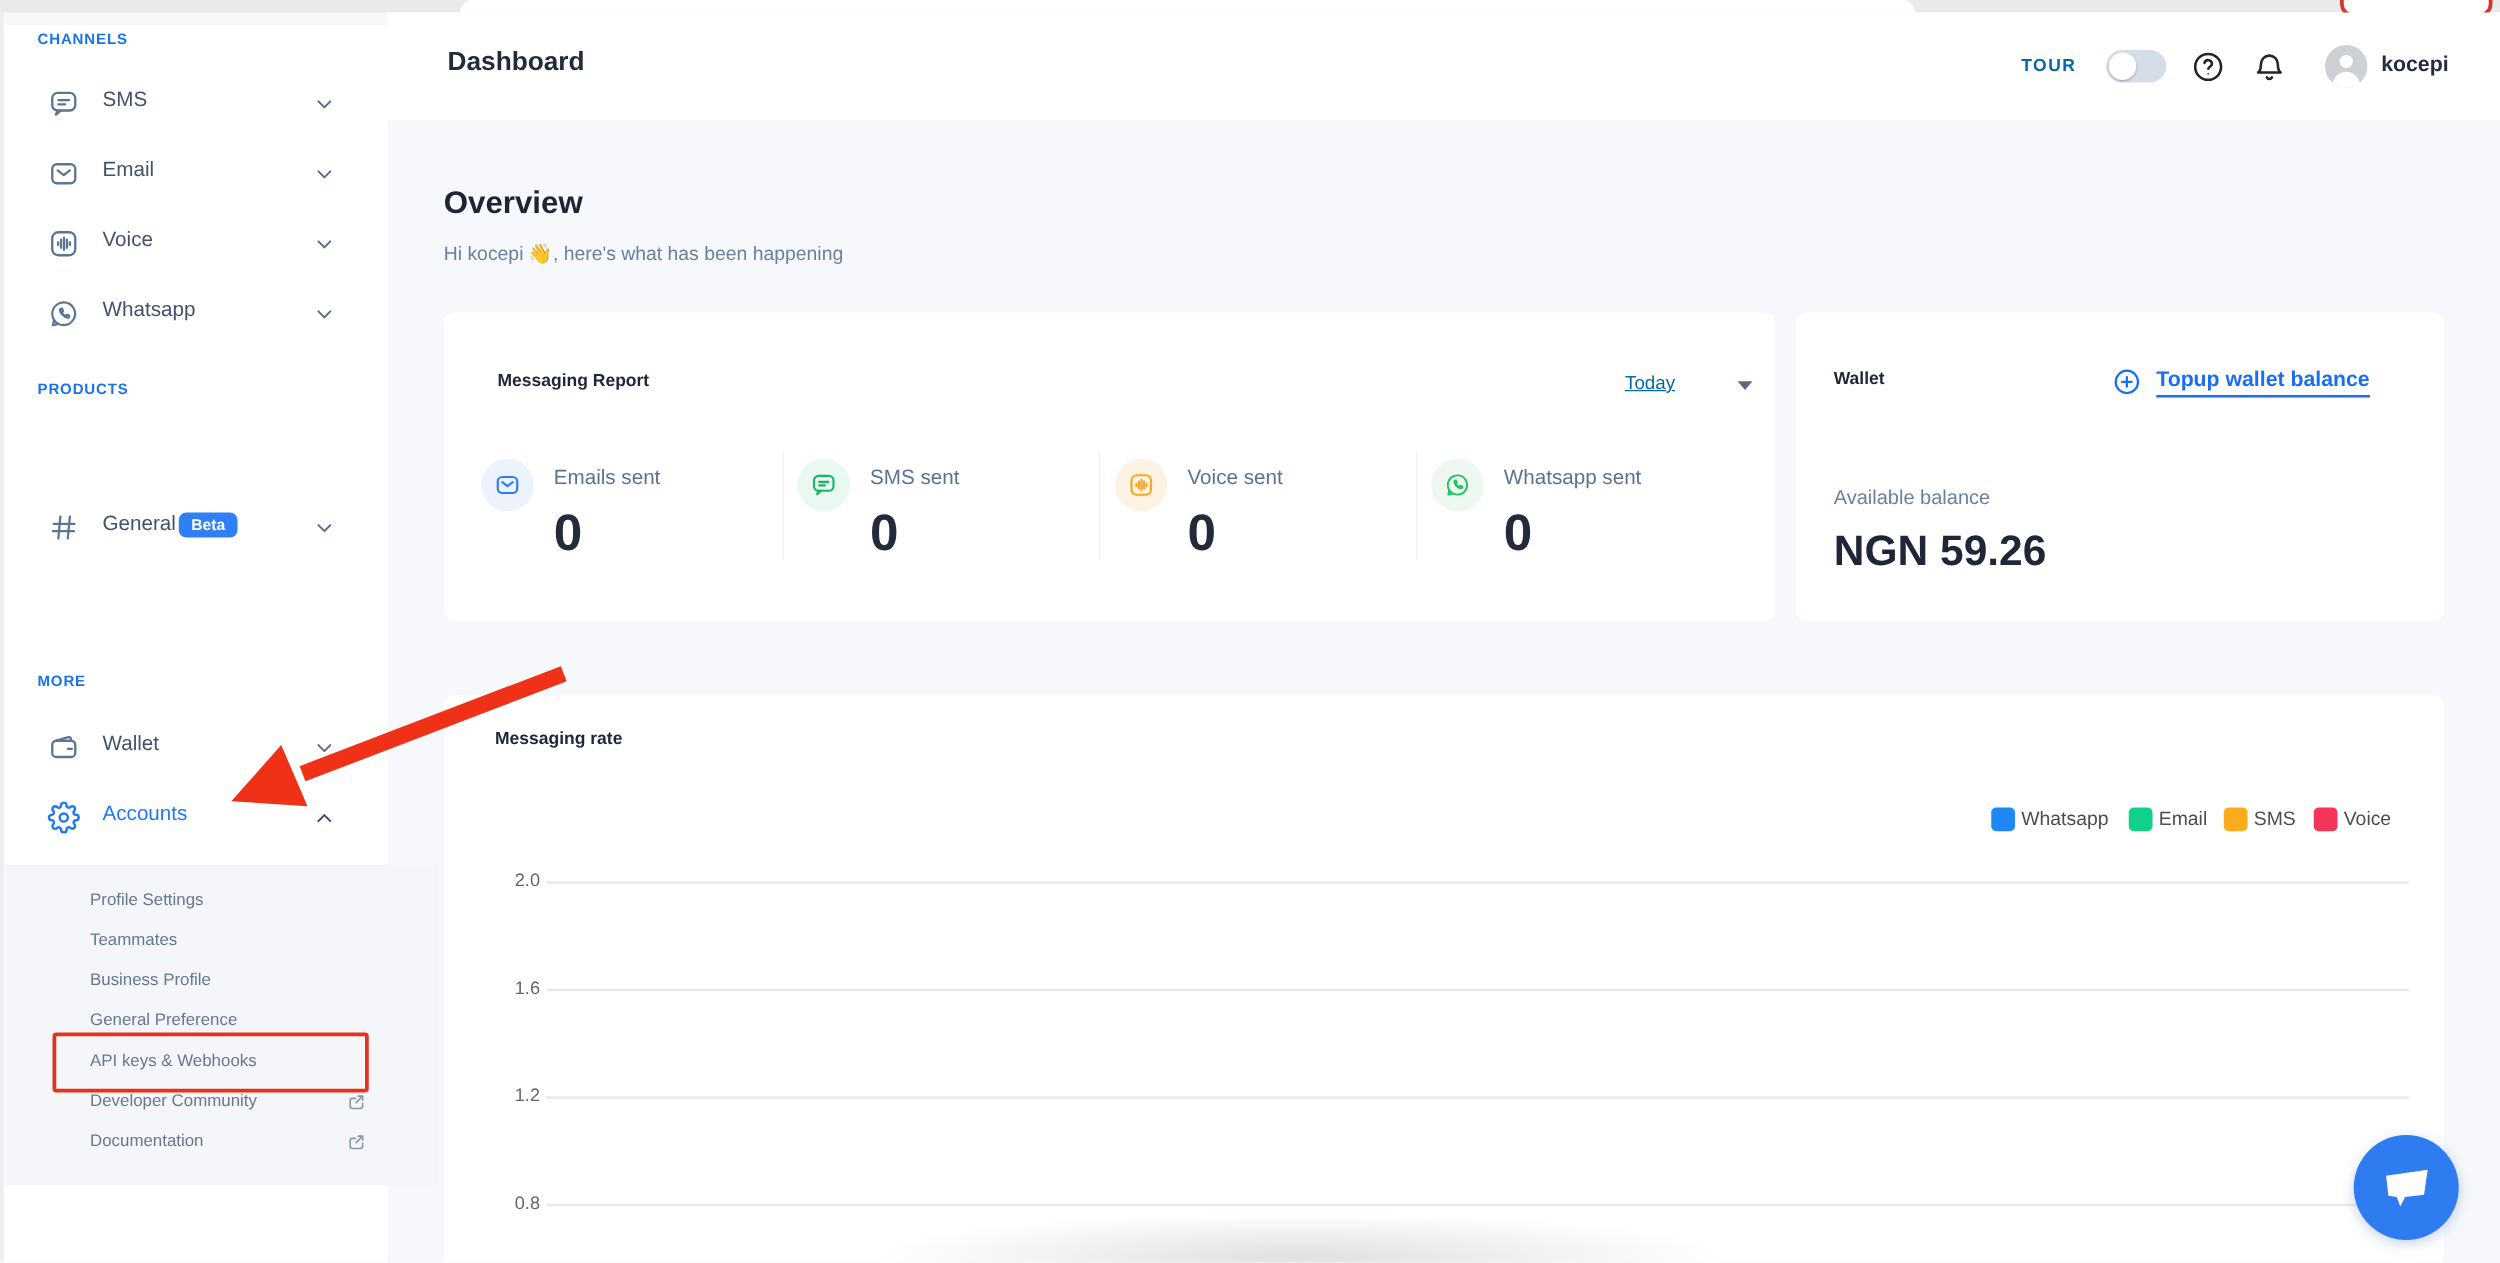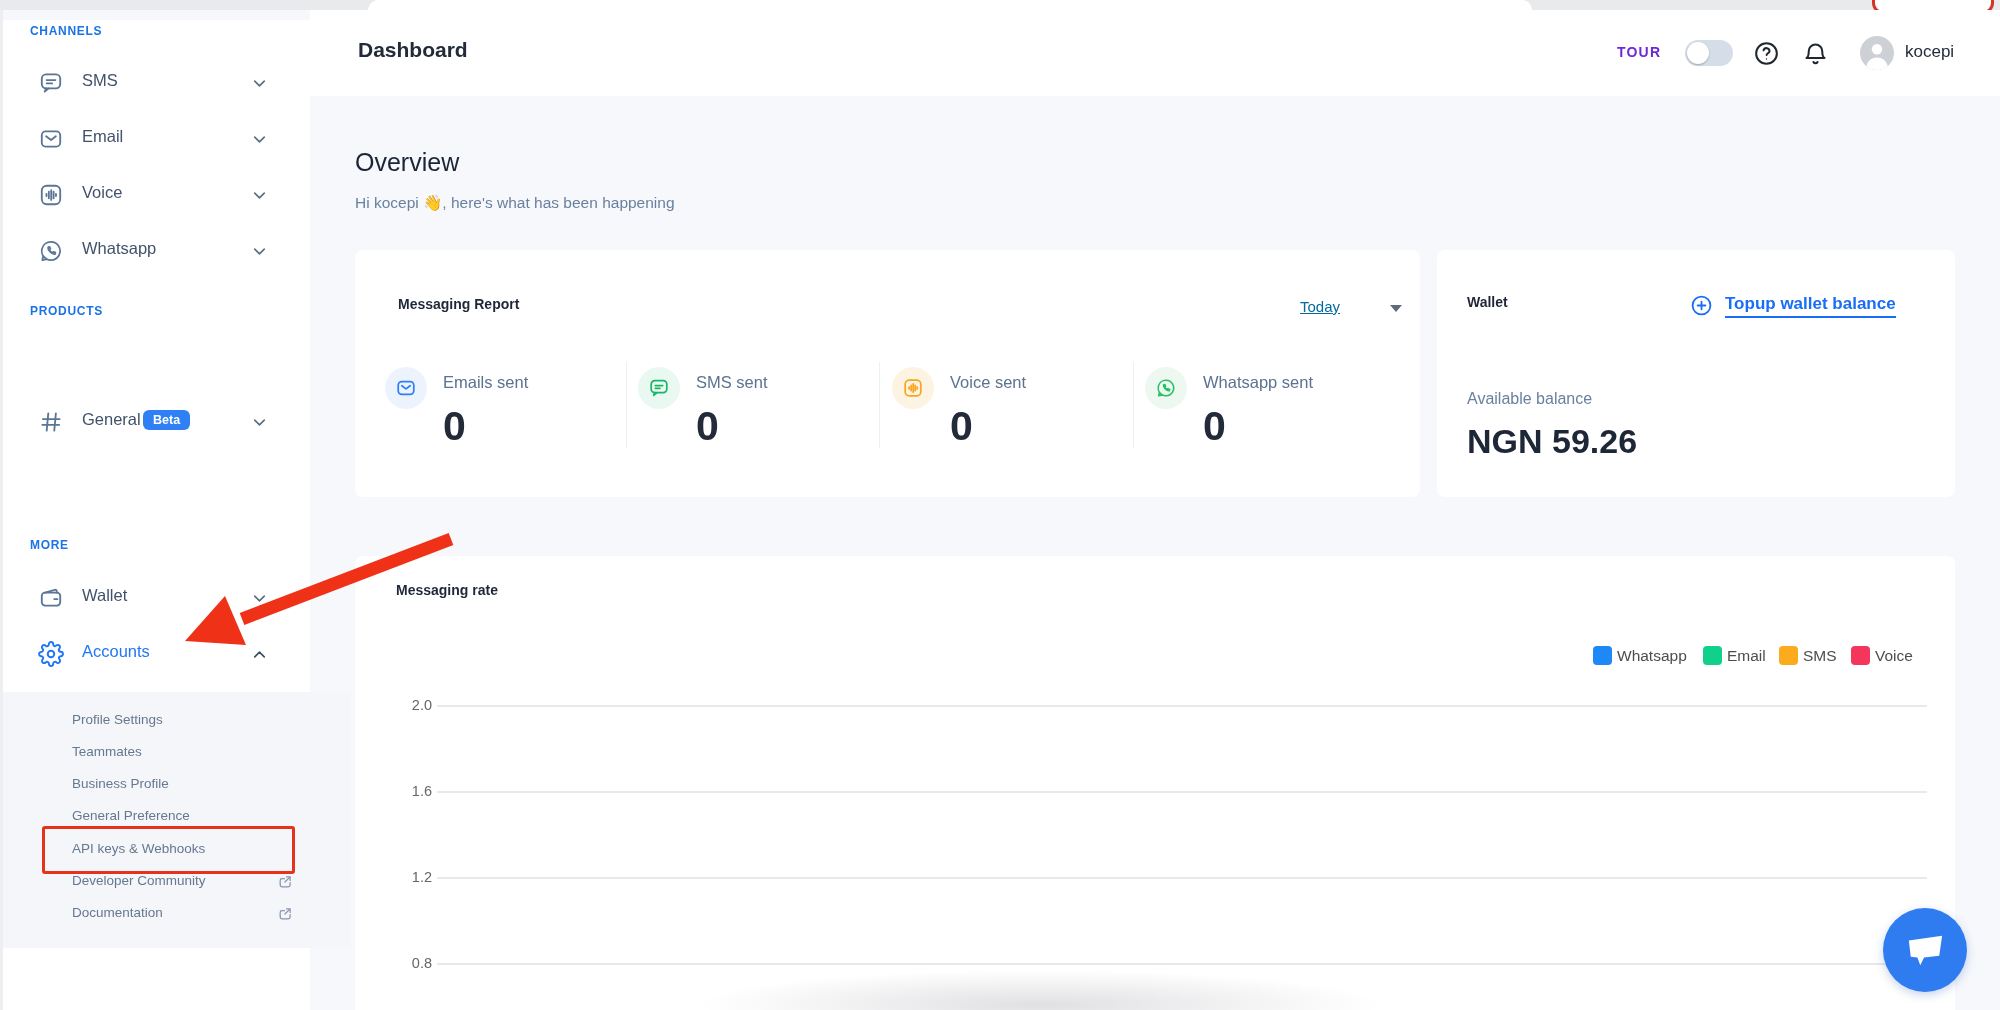--- a/index.html
+++ b/index.html
@@ -23,27 +23,27 @@
         padding:3px 10px;border-radius:6px;}
   .blue .slabel{color:#2178f3;font-weight:500;}
   .blue .sicon{color:#2178f3;}
   .submenu{left:0;top:672px;width:310px;height:256px;background:#f4f6fa;position:absolute;padding-left:41px;}
   .subitem{position:absolute;left:72px;height:24px;font-size:13.5px;color:#66788f;line-height:24px;}
   .subext{position:absolute;left:277px;width:17px;height:17px;color:#8796ad;}
   .hl-box{position:absolute;left:42px;top:134px;width:247px;height:42px;border:3px solid #e8311a;border-radius:3px;}
   
   .header{left:310px;top:10px;width:1690px;height:86px;background:#ffffff;}
   .page-title{left:358px;top:38px;font-size:21px;font-weight:700;color:#222b3a;}
-  .tour{left:1617px;top:44px;font-size:14px;font-weight:600;letter-spacing:1.2px;color:#6d28d9;}
+  .tour{left:1617px;top:44px;font-size:14px;font-weight:600;letter-spacing:1.2px;color:#0369a1;}
   .toggle{left:1685px;top:40px;width:48px;height:26px;border-radius:13px;background:#d5dde8;}
   .knob{position:absolute;left:2px;top:2px;width:22px;height:22px;border-radius:50%;background:#fff;
         box-shadow:0 1px 2px rgba(0,0,0,.25);}
   .hicon{width:27px;height:27px;color:#20262e;}
   
-  .ov-title{left:355px;top:148px;font-size:25px;font-weight:400;color:#1b2535;}
+  .ov-title{left:355px;top:148px;font-size:25px;font-weight:700;color:#1b2535;}
   .ov-sub{left:355px;top:194px;font-size:15.5px;color:#69809f;}
   .card{background:#ffffff;border-radius:8px;position:absolute;}
   .card-title{position:absolute;font-size:14px;font-weight:700;color:#1e2738;}
   .stat-circle{position:absolute;width:42px;height:42px;border-radius:50%;display:flex;align-items:center;justify-content:center;}
   .stat-label{position:absolute;font-size:16.5px;color:#5b7291;}
   .stat-value{position:absolute;font-size:41px;font-weight:600;color:#232b3a;}
   .vdiv{position:absolute;top:112px;width:1px;height:86px;background:#edf0f5;}
   .today{position:absolute;font-size:15px;color:#0369a1;text-decoration:underline;}
   .caret{position:absolute;width:0;height:0;border-left:6px solid transparent;border-right:6px solid transparent;
          border-top:7px solid #5f6b7d;}
@@ -229,21 +229,21 @@
       <path d="M10.2 19.5a2 2 0 0 0 3.6 0"></path>
     </svg>
   </div>
 <div class="abs" style="left:1860px;top:36px;width:34px;height:34px">
   <svg viewBox="0 0 24 24">
       <circle cx="12" cy="12" r="12" fill="#cdd0d5"></circle>
       <circle cx="12" cy="9.3" r="3.7" fill="#fff"></circle>
       <path d="M4.4 21.2a7.8 7.8 0 0 1 15.2 0A11.9 11.9 0 0 1 12 24a11.9 11.9 0 0 1-7.6-2.8z" fill="#fff"></path>
     </svg>
   </div>
-<div class="abs" style="left:1905px;top:42px;font-size:17px;font-weight:400;color:#242d3d">kocepi</div>
+<div class="abs" style="left:1905px;top:42px;font-size:17px;font-weight:700;color:#242d3d">kocepi</div>
 
 <div class="abs ov-title">Overview</div>
 <div class="abs ov-sub">Hi kocepi 👋, here's what has been happening</div>
 
 <div class="card" style="left:355px;top:250px;width:1065px;height:247px">
   <div class="card-title" style="left:43px;top:46px">Messaging Report</div>
   <div class="today" style="left:945px;top:48px">Today</div>
   <div class="caret" style="left:1035px;top:55px"></div>
 
   <div class="vdiv" style="left:271px"></div>

